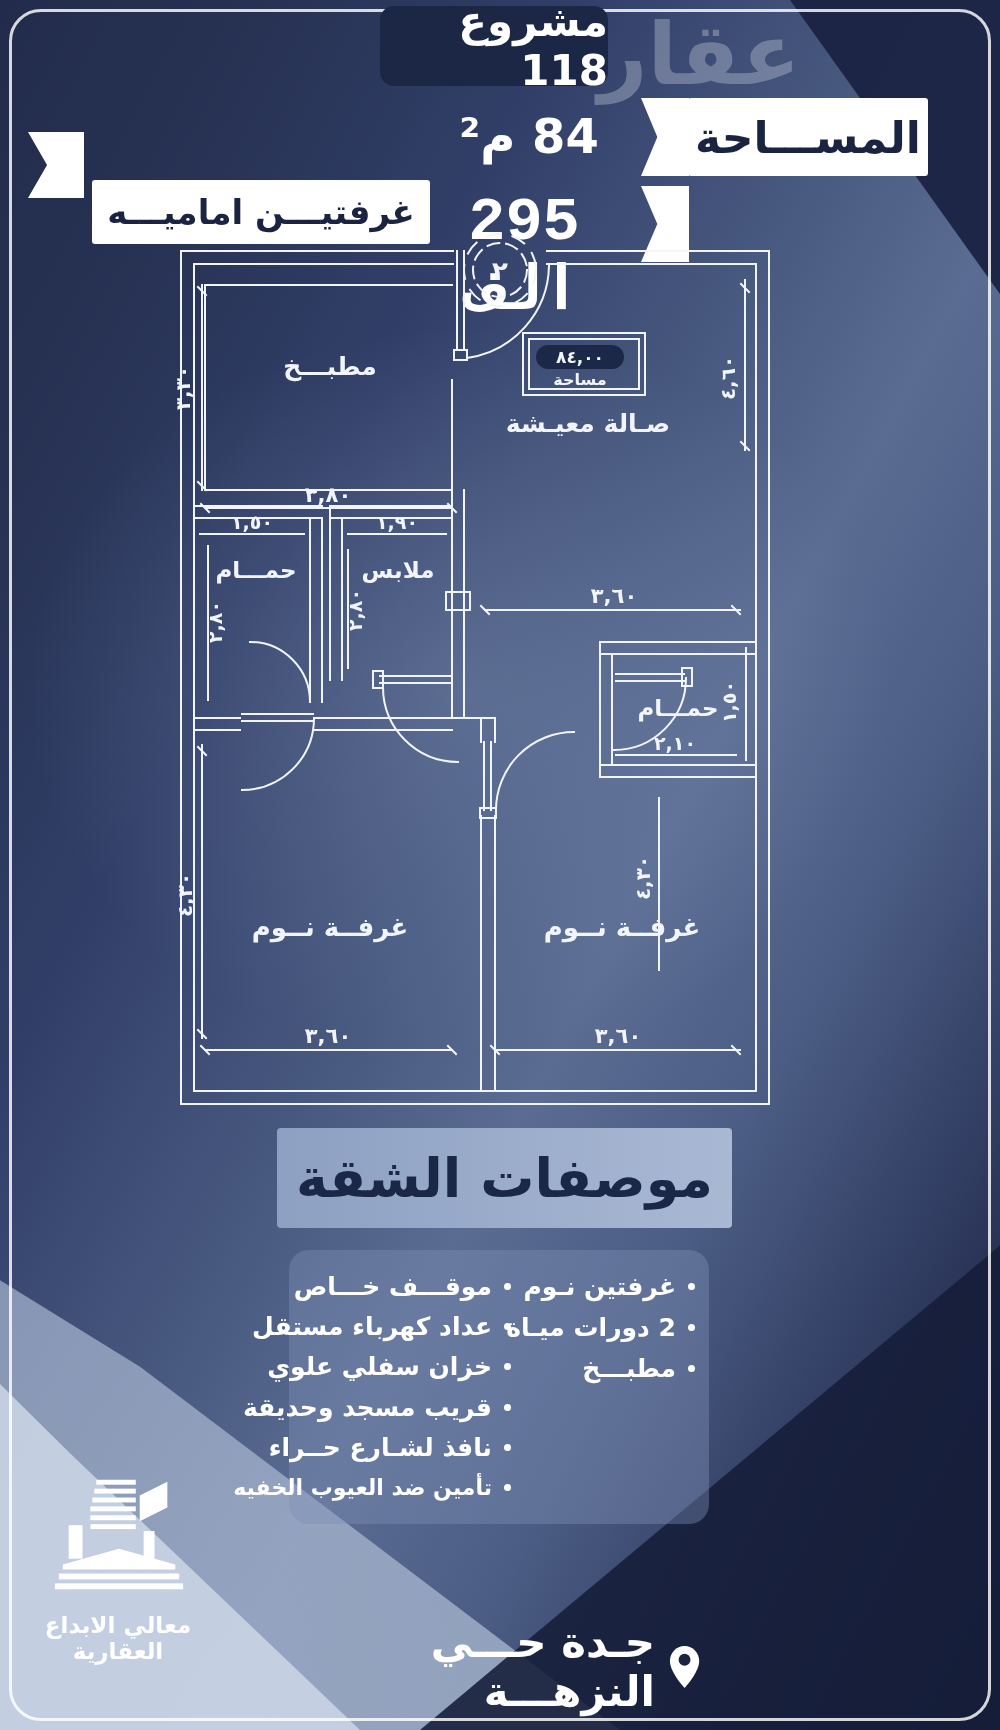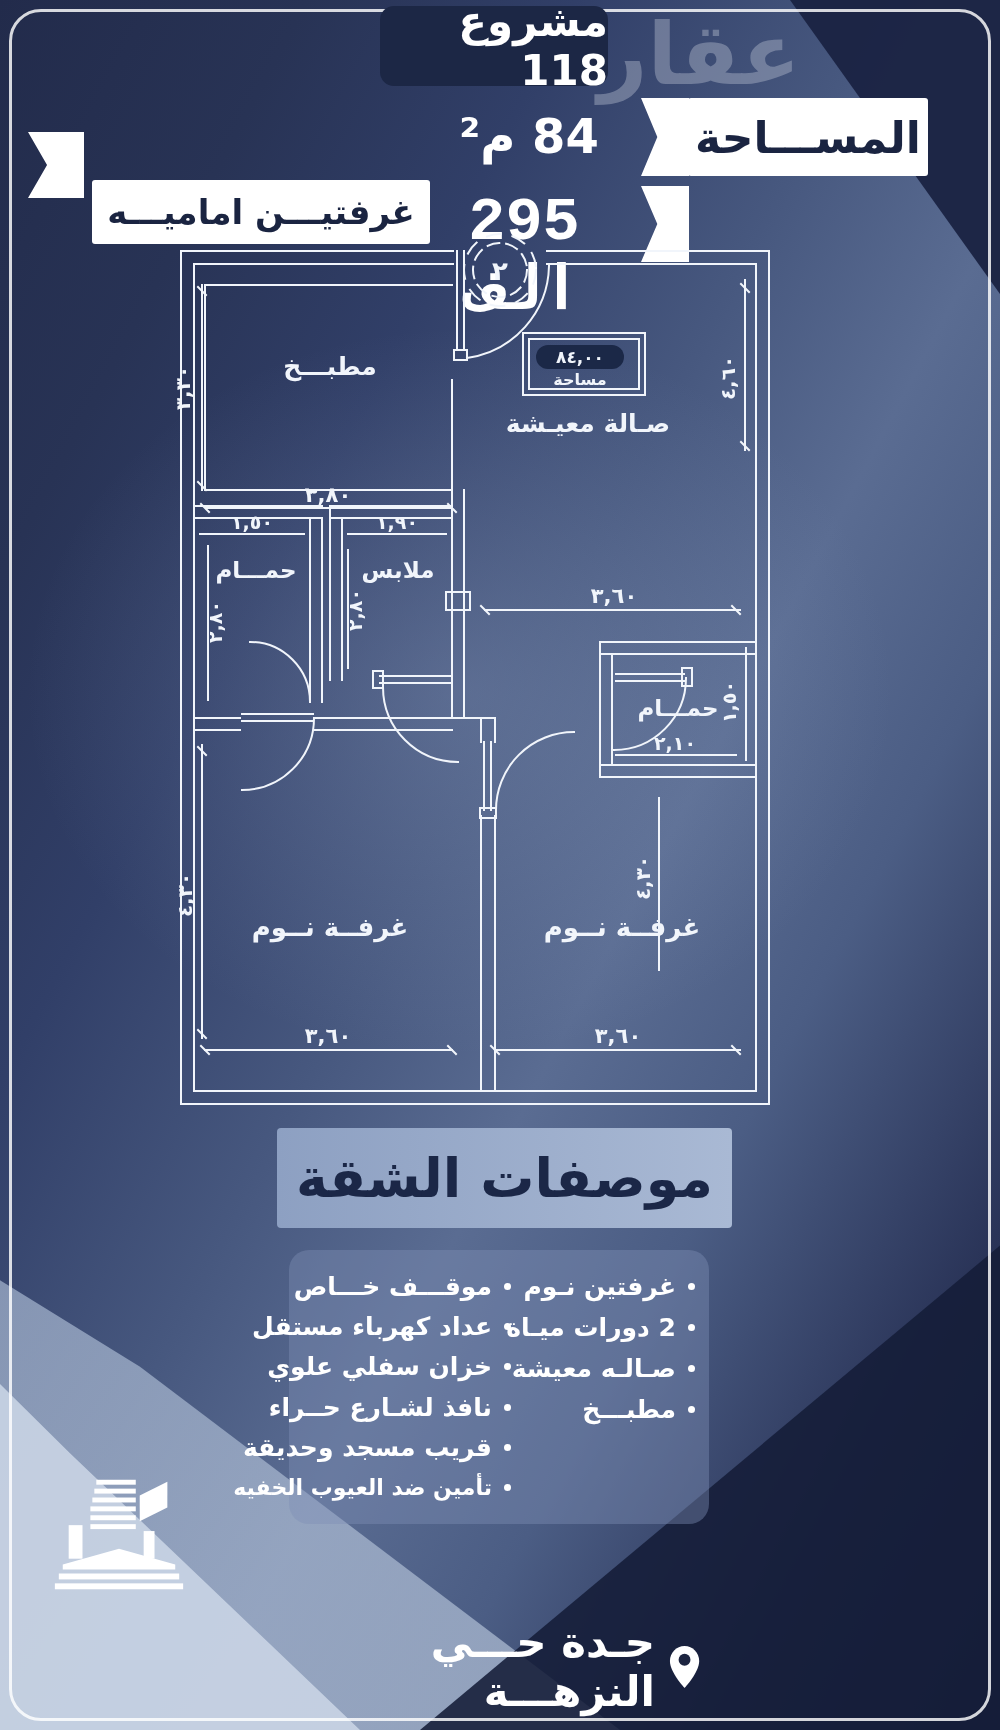--- a/index.html
+++ b/index.html
@@ -164,47 +164,43 @@
       <div class="feat">
           <span class="dot"></span>
           <span>غرفتين نـوم</span>
         </div>
       <div class="feat">
           <span class="dot"></span>
           <span>2 دورات ميـاة</span>
         </div>
       <div class="feat">
           <span class="dot"></span>
-          <span>صـالـه معيشة</span>
-        </div>
-      <div class="feat">
-          <span class="dot"></span>
           <span>مطبـــخ</span>
         </div>
     </div>
     <div class="col col-left">
       <div class="feat">
           <span class="dot"></span>
           <span>موقـــف خـــاص</span>
         </div>
       <div class="feat">
           <span class="dot"></span>
           <span>عداد كهرباء مستقل</span>
         </div>
       <div class="feat">
           <span class="dot"></span>
           <span>خزان سفلي علوي</span>
         </div>
       <div class="feat">
           <span class="dot"></span>
+          <span>قريب مسجد وحديقة</span>
+        </div>
+      <div class="feat">
+          <span class="dot"></span>
           <span>نافذ لشـارع حــراء</span>
-        </div>
-      <div class="feat">
-          <span class="dot"></span>
-          <span>قريب مسجد وحديقة</span>
         </div>
       <div class="feat small">
           <span class="dot"></span>
           <span>تأمين ضد العيوب الخفيه</span>
         </div>
     </div>
   </div>
 
   <svg class="logo" viewBox="0 0 150 150">
     <g fill="#ffffff">
@@ -215,20 +211,21 @@
       <rect x="46" y="54" width="46" height="5"></rect>
       <rect x="46" y="63" width="46" height="5"></rect>
       <path d="M96,34 L124,20 L124,46 L96,60 Z"></path>
       <rect x="24" y="64" width="14" height="34"></rect>
       <rect x="100" y="70" width="11" height="28"></rect>
       <path d="M18,104 L75,88 L132,104 L132,109 L18,109 Z"></path>
       <rect x="14" y="113" width="122" height="6"></rect>
       <rect x="10" y="123" width="130" height="6"></rect>
     </g>
   </svg>
+  <div class="company" dir="rtl">معالي الابداع العقارية</div>
 
   <div class="location">
     <svg width="34" height="48" viewBox="0 0 34 48">
       <path d="M17,1 C8,1 1,8.5 1,17.5 C1,30 17,47 17,47 C17,47 33,30 33,17.5 C33,8.5 26,1 17,1 Z" fill="#ffffff"></path>
       <circle cx="17" cy="16" r="6.5" fill="#1c2440"></circle>
     </svg>
     <span>جـدة حـــي النزهـــة</span>
   </div>
 </div>
 

